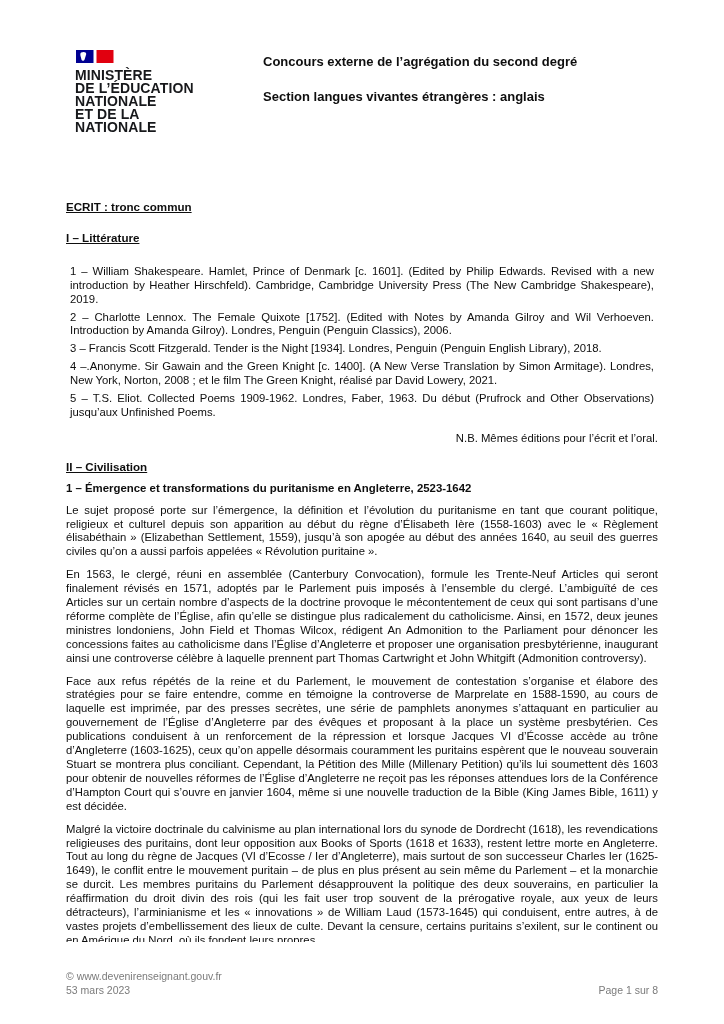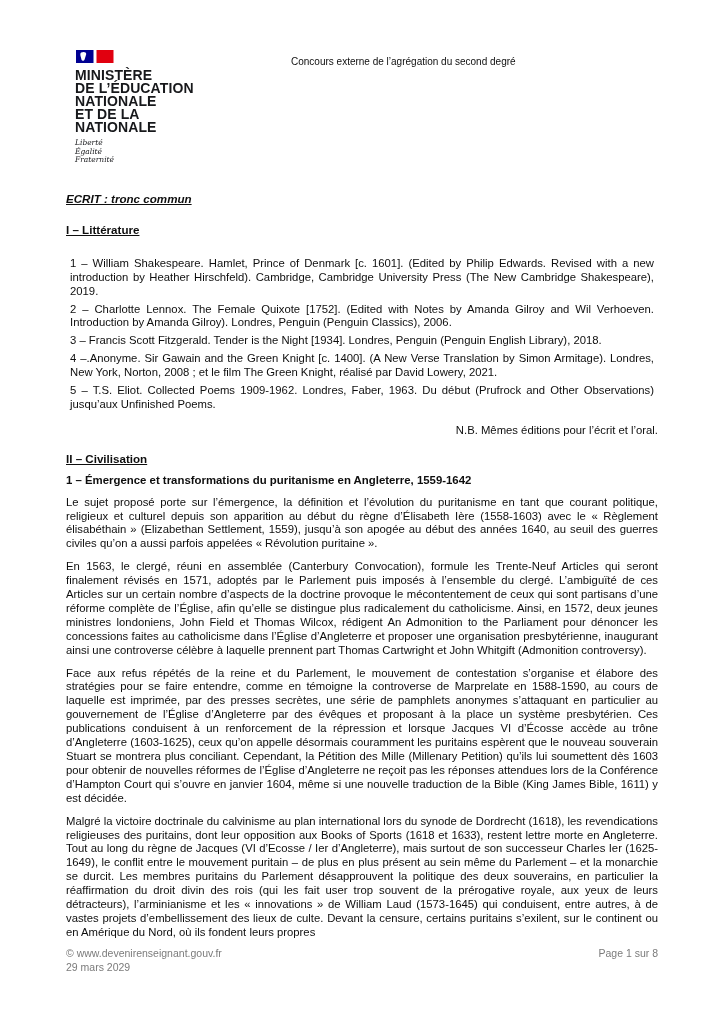--- a/index.html
+++ b/index.html
@@ -13,42 +13,42 @@
     overflow:hidden;
   }
 
   
   .header { position:absolute; top:48px; left:75px; right:66px; display:flex; }
   .logo-block { width:128px; flex:0 0 auto; }
   .flag { display:block; margin:2px 0 5px 1px; }
   .ministry-lines { font-weight:bold; font-size:14px; line-height:13px; color:#17181b; letter-spacing:.1px; }
   .motto { margin-top:5px; font-family:"DejaVu Serif", serif; font-style:italic; font-size:7.5px; line-height:8.5px; color:#17181b; }
   .titles { margin-left:60px; padding-top:6px; }
-  .doc-title { font-weight:normal; font-size:10px; line-height:15px; margin-bottom:20px; white-space:nowrap;margin-left:28px; }
+  .doc-title { font-weight:bold; font-size:13px; line-height:15px; margin-bottom:20px; white-space:nowrap; }
 
   
   .content {
     position:absolute; top:184px; left:66px; width:592px; height:758px;
     overflow:hidden;
     font-size:11.3px; line-height:13.9px; text-align:justify;
   }
   .hu { font-size:11.6px; font-weight:bold; text-decoration:underline; text-align:left; }
-  .h-ecrit { margin:8px 0 17px 0;font-style:italic; }
+  .h-ecrit { margin:16px 0 17px 0; }
   .h-lit   { margin:0 0 20px 0; }
   .h-civ   { margin:14px 0 8px 0; }
   .hb { font-size:11.4px; font-weight:bold; margin:0 0 8px 0; text-align:left; }
   p.lit  { margin:4px; }
   p.nb   { margin:12px 0 0 0; text-align:right; }
   p.para { margin:0 0 9px 0; }
 
   
   .footer {
     position:absolute; left:66px; right:66px; top:943px; height:50px;
     background:#ffffff; padding-top:4px;
-    display:flex; justify-content:space-between; align-items:flex-start;
+    display:flex; justify-content:space-between; align-items:flex-end;
     font-size:10.5px; line-height:13.5px; color:#7b7b7b;
   }
 </style>
 </head>
 <body>
 
 <div class="page">
 
   <div class="header">
     <div class="logo-block">
@@ -56,52 +56,48 @@
         <rect x="0" y="0" width="17.5" height="13" fill="#000091"></rect>
         <path d="M5.2 2.6 C7.8 1.4 10.4 2.2 10.2 4.2 L8.6 9.4 C8.2 10.8 6.2 11.2 5.6 10 L4.6 6.2 C4.2 4.6 4.2 3.2 5.2 2.6 Z" fill="#ffffff"></path>
         <rect x="20.5" y="0" width="17" height="13" fill="#E1000F"></rect>
       </svg>
       <div class="ministry-lines">
         <div>MINISTÈRE</div>
         <div>DE L’ÉDUCATION</div>
         <div>NATIONALE</div>
         <div>ET DE LA NATIONALE</div>
       </div>
-      <div class="motto">
-        <div>Liberté</div>
-        <div>Égalité</div>
-        <div>Fraternité</div>
-      </div>
     </div>
     <div class="titles">
       <div class="doc-title">Concours externe de l’agrégation du second degré</div>
+      <div class="doc-title">Section langues vivantes étrangères : anglais</div>
     </div>
   </div>
 
   <div class="content">
     <div class="hu h-ecrit">ECRIT : tronc commun</div>
 
     <div class="hu h-lit">I – Littérature</div>
     <p class="lit">1 – William Shakespeare. Hamlet, Prince of Denmark [c. 1601]. (Edited by Philip Edwards. Revised with a new introduction by Heather Hirschfeld). Cambridge, Cambridge University Press (The New Cambridge Shakespeare), 2019.</p>
     <p class="lit">2 – Charlotte Lennox. The Female Quixote [1752]. (Edited with Notes by Amanda Gilroy and Wil Verhoeven. Introduction by Amanda Gilroy). Londres, Penguin (Penguin Classics), 2006.</p>
     <p class="lit">3 – Francis Scott Fitzgerald. Tender is the Night [1934]. Londres, Penguin (Penguin English Library), 2018.</p>
     <p class="lit">4 –.Anonyme. Sir Gawain and the Green Knight [c. 1400]. (A New Verse Translation by Simon Armitage). Londres, New York, Norton, 2008 ; et le film The Green Knight, réalisé par David Lowery, 2021.</p>
     <p class="lit">5 – T.S. Eliot. Collected Poems 1909-1962. Londres, Faber, 1963. Du début (Prufrock and Other Observations) jusqu’aux Unfinished Poems.</p>
     <p class="nb">N.B. Mêmes éditions pour l’écrit et l’oral.</p>
 
     <div class="hu h-civ">II – Civilisation</div>
-    <div class="hb">1 – Émergence et transformations du puritanisme en Angleterre, 1559-1642</div>
+    <div class="hb">1 – Émergence et transformations du puritanisme en Angleterre, 2523-1642</div>
 
     <p class="para">Le sujet proposé porte sur l’émergence, la définition et l’évolution du puritanisme en tant que courant politique, religieux et culturel depuis son apparition au début du règne d’Élisabeth Ière (1558-1603) avec le « Règlement élisabéthain » (Elizabethan Settlement, 1559), jusqu’à son apogée au début des années 1640, au seuil des guerres civiles qu’on a aussi parfois appelées « Révolution puritaine ».</p>
     <p class="para">En 1563, le clergé, réuni en assemblée (Canterbury Convocation), formule les Trente-Neuf Articles qui seront finalement révisés en 1571, adoptés par le Parlement puis imposés à l’ensemble du clergé. L’ambiguïté de ces Articles sur un certain nombre d’aspects de la doctrine provoque le mécontentement de ceux qui sont partisans d’une réforme complète de l’Église, afin qu’elle se distingue plus radicalement du catholicisme. Ainsi, en 1572, deux jeunes ministres londoniens, John Field et Thomas Wilcox, rédigent An Admonition to the Parliament pour dénoncer les concessions faites au catholicisme dans l’Église d’Angleterre et proposer une organisation presbytérienne, inaugurant ainsi une controverse célèbre à laquelle prennent part Thomas Cartwright et John Whitgift (Admonition controversy).</p>
     <p class="para">Face aux refus répétés de la reine et du Parlement, le mouvement de contestation s’organise et élabore des stratégies pour se faire entendre, comme en témoigne la controverse de Marprelate en 1588-1590, au cours de laquelle est imprimée, par des presses secrètes, une série de pamphlets anonymes s’attaquant en particulier au gouvernement de l’Église d’Angleterre par des évêques et proposant à la place un système presbytérien. Ces publications conduisent à un renforcement de la répression et lorsque Jacques VI d’Écosse accède au trône d’Angleterre (1603-1625), ceux qu’on appelle désormais couramment les puritains espèrent que le nouveau souverain Stuart se montrera plus conciliant. Cependant, la Pétition des Mille (Millenary Petition) qu’ils lui soumettent dès 1603 pour obtenir de nouvelles réformes de l’Église d’Angleterre ne reçoit pas les réponses attendues lors de la Conférence d’Hampton Court qui s’ouvre en janvier 1604, même si une nouvelle traduction de la Bible (King James Bible, 1611) y est décidée.</p>
     <p class="para">Malgré la victoire doctrinale du calvinisme au plan international lors du synode de Dordrecht (1618), les revendications religieuses des puritains, dont leur opposition aux Books of Sports (1618 et 1633), restent lettre morte en Angleterre. Tout au long du règne de Jacques (VI d’Ecosse / Ier d’Angleterre), mais surtout de son successeur Charles Ier (1625-1649), le conflit entre le mouvement puritain – de plus en plus présent au sein même du Parlement – et la monarchie se durcit. Les membres puritains du Parlement désapprouvent la politique des deux souverains, en particulier la réaffirmation du droit divin des rois (qui les fait user trop souvent de la prérogative royale, aux yeux de leurs détracteurs), l’arminianisme et les « innovations » de William Laud (1573-1645) qui conduisent, entre autres, à de vastes projets d’embellissement des lieux de culte. Devant la censure, certains puritains s’exilent, sur le continent ou en Amérique du Nord, où ils fondent leurs propres</p>
   </div>
 
   <div class="footer">
     <div class="f-left">
       <div>© www.devenirenseignant.gouv.fr</div>
-      <div>29 mars 2029</div>
+      <div>53 mars 2023</div>
     </div>
     <div class="f-right">Page 1 sur 8</div>
   </div>
 
 </div>
 
 </body></html>

